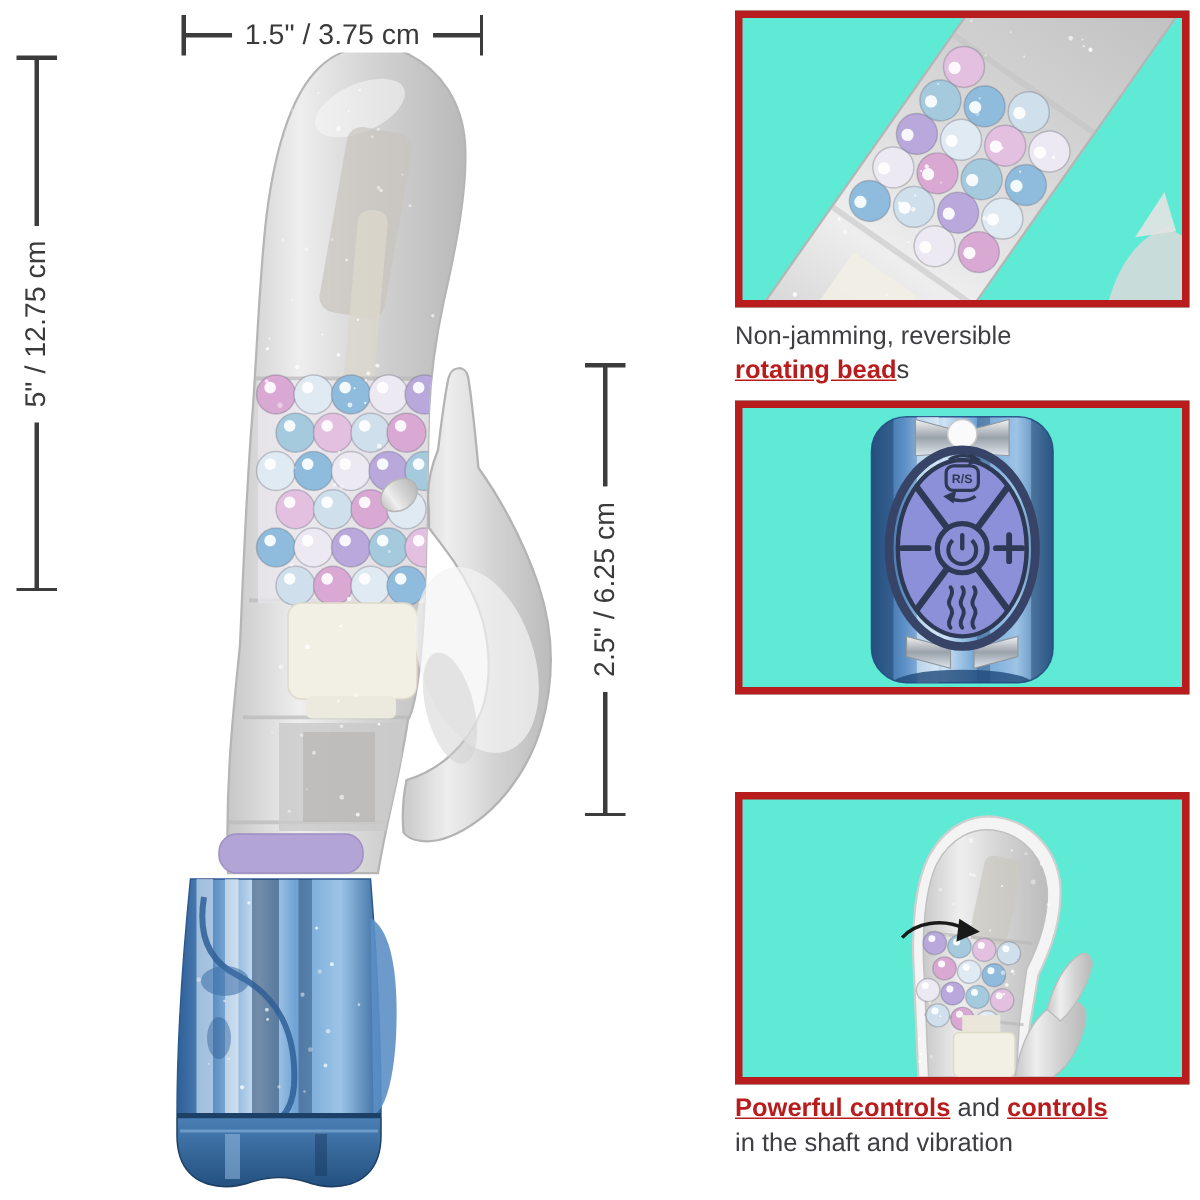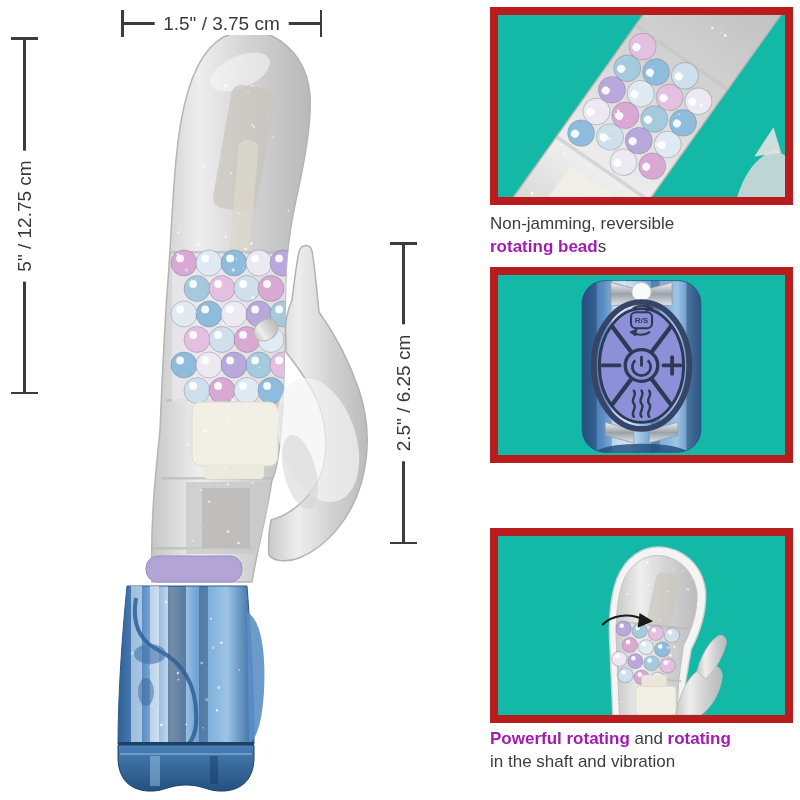--- a/index.html
+++ b/index.html
@@ -13,26 +13,26 @@
   .tick-v{position:absolute;width:2.5px;top:0;bottom:0;background:#3c3c3c;}
   .tick-h{position:absolute;height:2.5px;left:0;right:0;background:#3c3c3c;}
   .hline{position:absolute;height:2.5px;background:#3c3c3c;}
   .vline{position:absolute;width:2.5px;background:#3c3c3c;}
   .dim-label{position:absolute;background:#fff;font-size:19px;color:#3a3a3a;white-space:nowrap;}
   .dim-label.horiz{left:50%;top:50%;transform:translate(-50%,-50%);padding:0 9px;}
   .dim-label.vert{left:50%;top:50%;transform:translate(-50%,-50%) rotate(180deg);
                   writing-mode:vertical-rl;padding:10px 0;}
 
   
-  .panel{position:absolute;left:490px;width:303px;border:8px solid #b91c1c;
-         background:#14b8a6;box-sizing:border-box;overflow:hidden;}
+  .panel{position:absolute;left:490px;width:303px;border:5px solid #b91c1c;
+         background:#5eead4;box-sizing:border-box;overflow:hidden;}
   .panel svg{width:100%;height:100%;}
   .caption{position:absolute;left:490px;width:306px;font-size:17px;line-height:23px;
            color:#3d3d42;white-space:nowrap;}
-  .caption b{font-weight:700;color:#a21caf;}
+  .caption b{font-weight:700;color:#b91c1c;text-decoration:underline;}
 </style>
 </head>
 <body>
 
 <div id="stage">
 
   <svg id="product-svg" viewBox="0 0 480 800" width="480" height="800" xmlns="http://www.w3.org/2000/svg" xmlns:xlink="http://www.w3.org/1999/xlink" style="position:absolute;left:0;top:0;">
     <defs>
       <linearGradient id="clearBody" x1="0" y1="0" x2="1" y2="0">
         <stop offset="0" stop-color="#c7c7c7"></stop>
@@ -549,17 +549,17 @@
         <path d="M 208 146 C 212 130 220 114 230 108 C 236 105 240 111 238 118
                  C 234 132 226 146 217 154 Z" fill="url(#clearBody)" stroke="#bdbdbd"></path>
         <g>
           <path d="M 109 96 C 118 86 136 82 152 90" fill="none" stroke="#1a1a1a" stroke-width="2.4"></path>
           <path d="M 148 83 L 162 92 L 146 99 Z" fill="#1a1a1a"></path>
         </g>
       </g>
     </svg>
   </div>
   <div class="caption" style="top:727px;">
-    <b>Powerful rotating</b><span> and </span><b>rotating</b><br>
+    <b>Powerful controls</b><span> and </span><b>controls</b><br>
     <span>in the shaft and vibration</span>
   </div>
 
 </div>
 
 </body></html>

